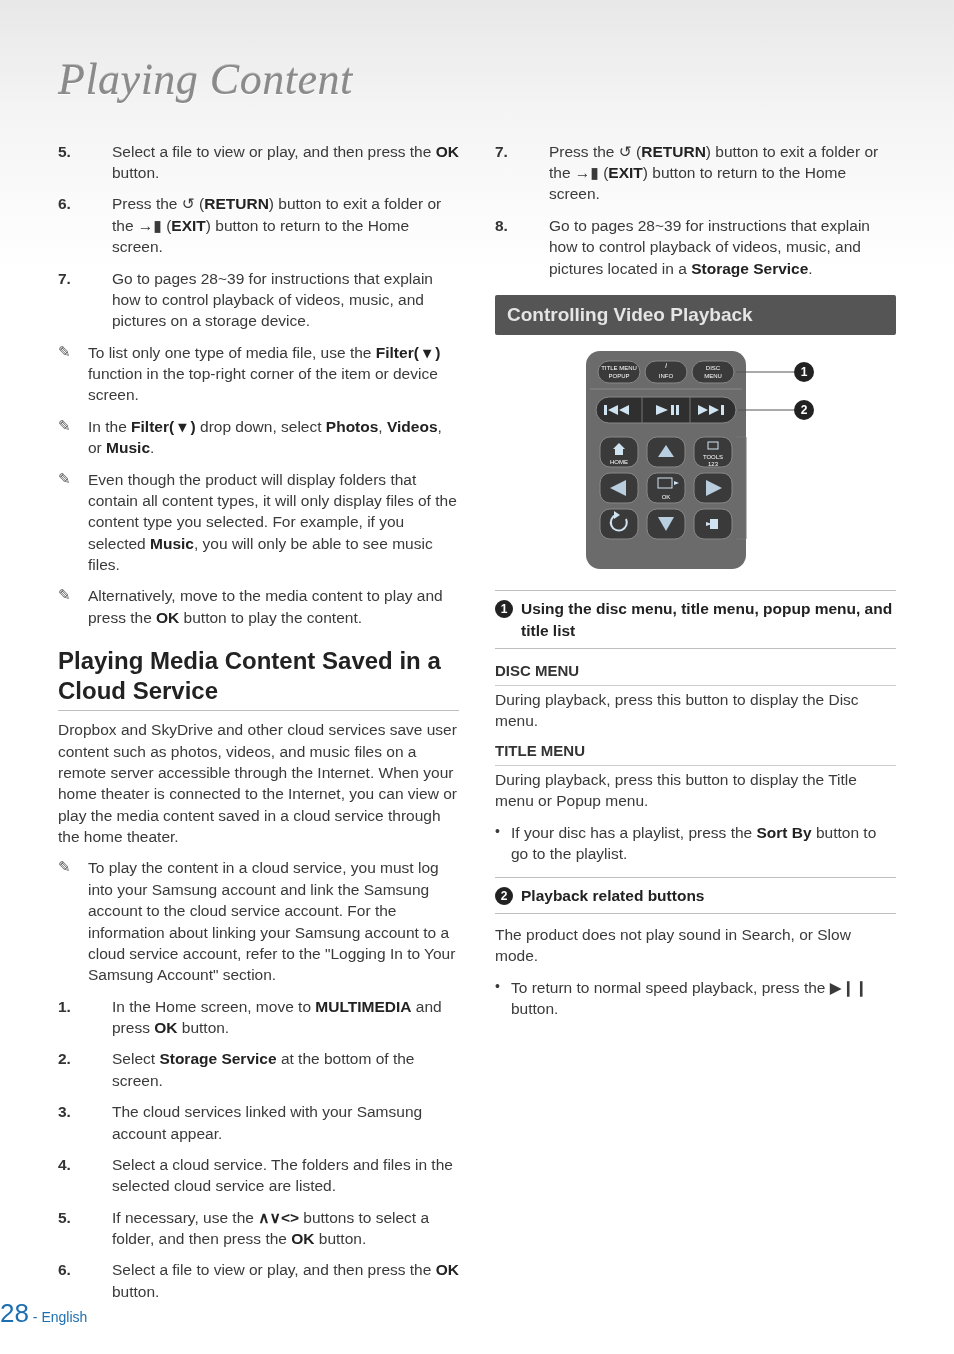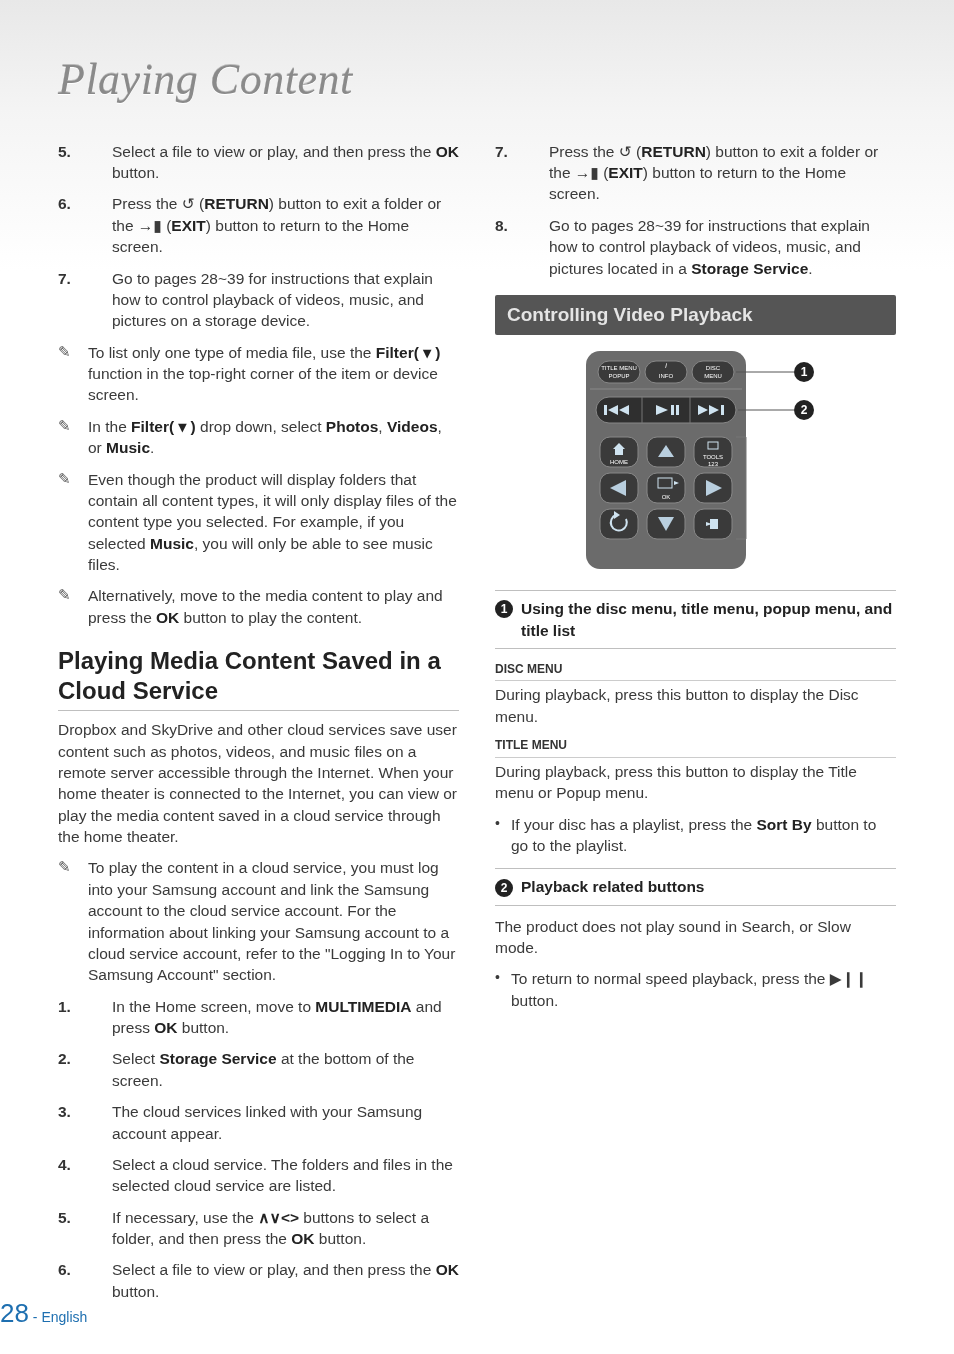--- a/index.html
+++ b/index.html
@@ -125,21 +125,21 @@
   }
   .legend-num.inline { width: 18px; height: 18px; }
   .legend-title { font-weight: 700; color: #222; }
   .small-head {
     font-weight: 700;
     color: #333;
     margin-top: 10px;
     margin-bottom: 3px;
     border-bottom: 1px solid #ccc;
     padding-bottom: 3px;
-    font-size: 12px;
+    font-size: 15px;
   }
   .legend-row {
     display: flex;
     gap: 8px;
     align-items: center;
     border-top: 1px solid #bfbfbf;
     border-bottom: 1px solid #bfbfbf;
     padding: 7px 0;
     margin: 12px 0 10px 0;
   }

